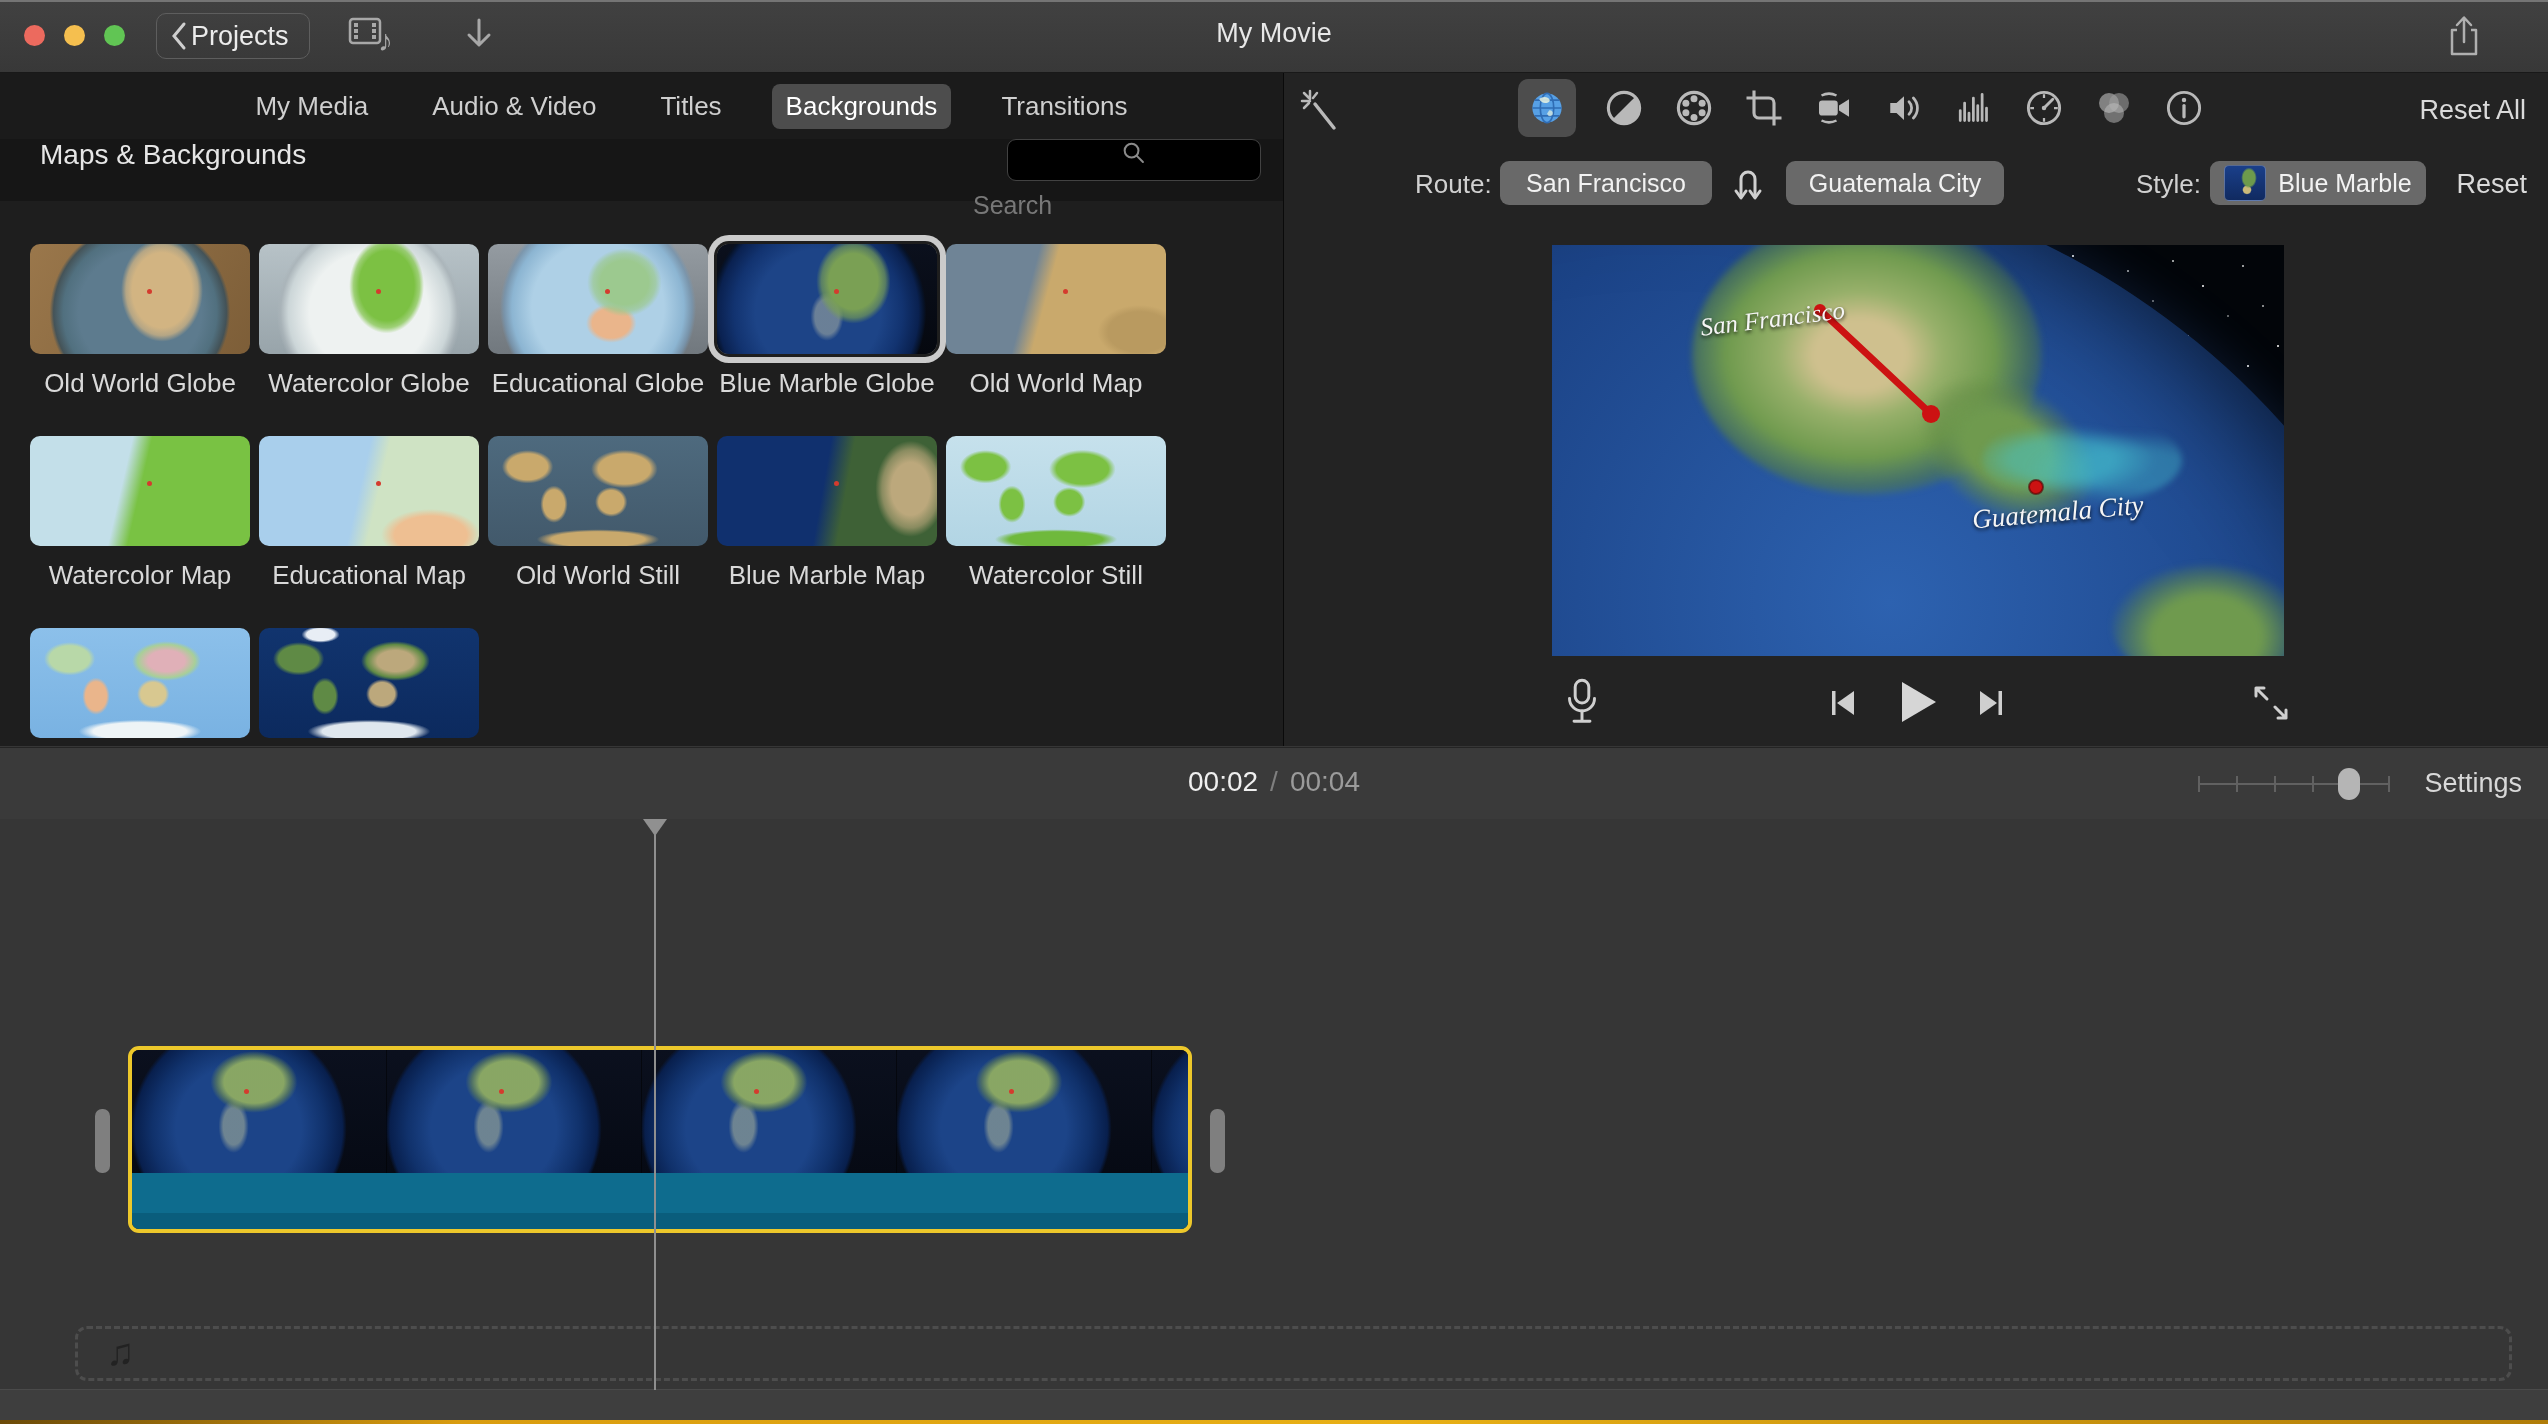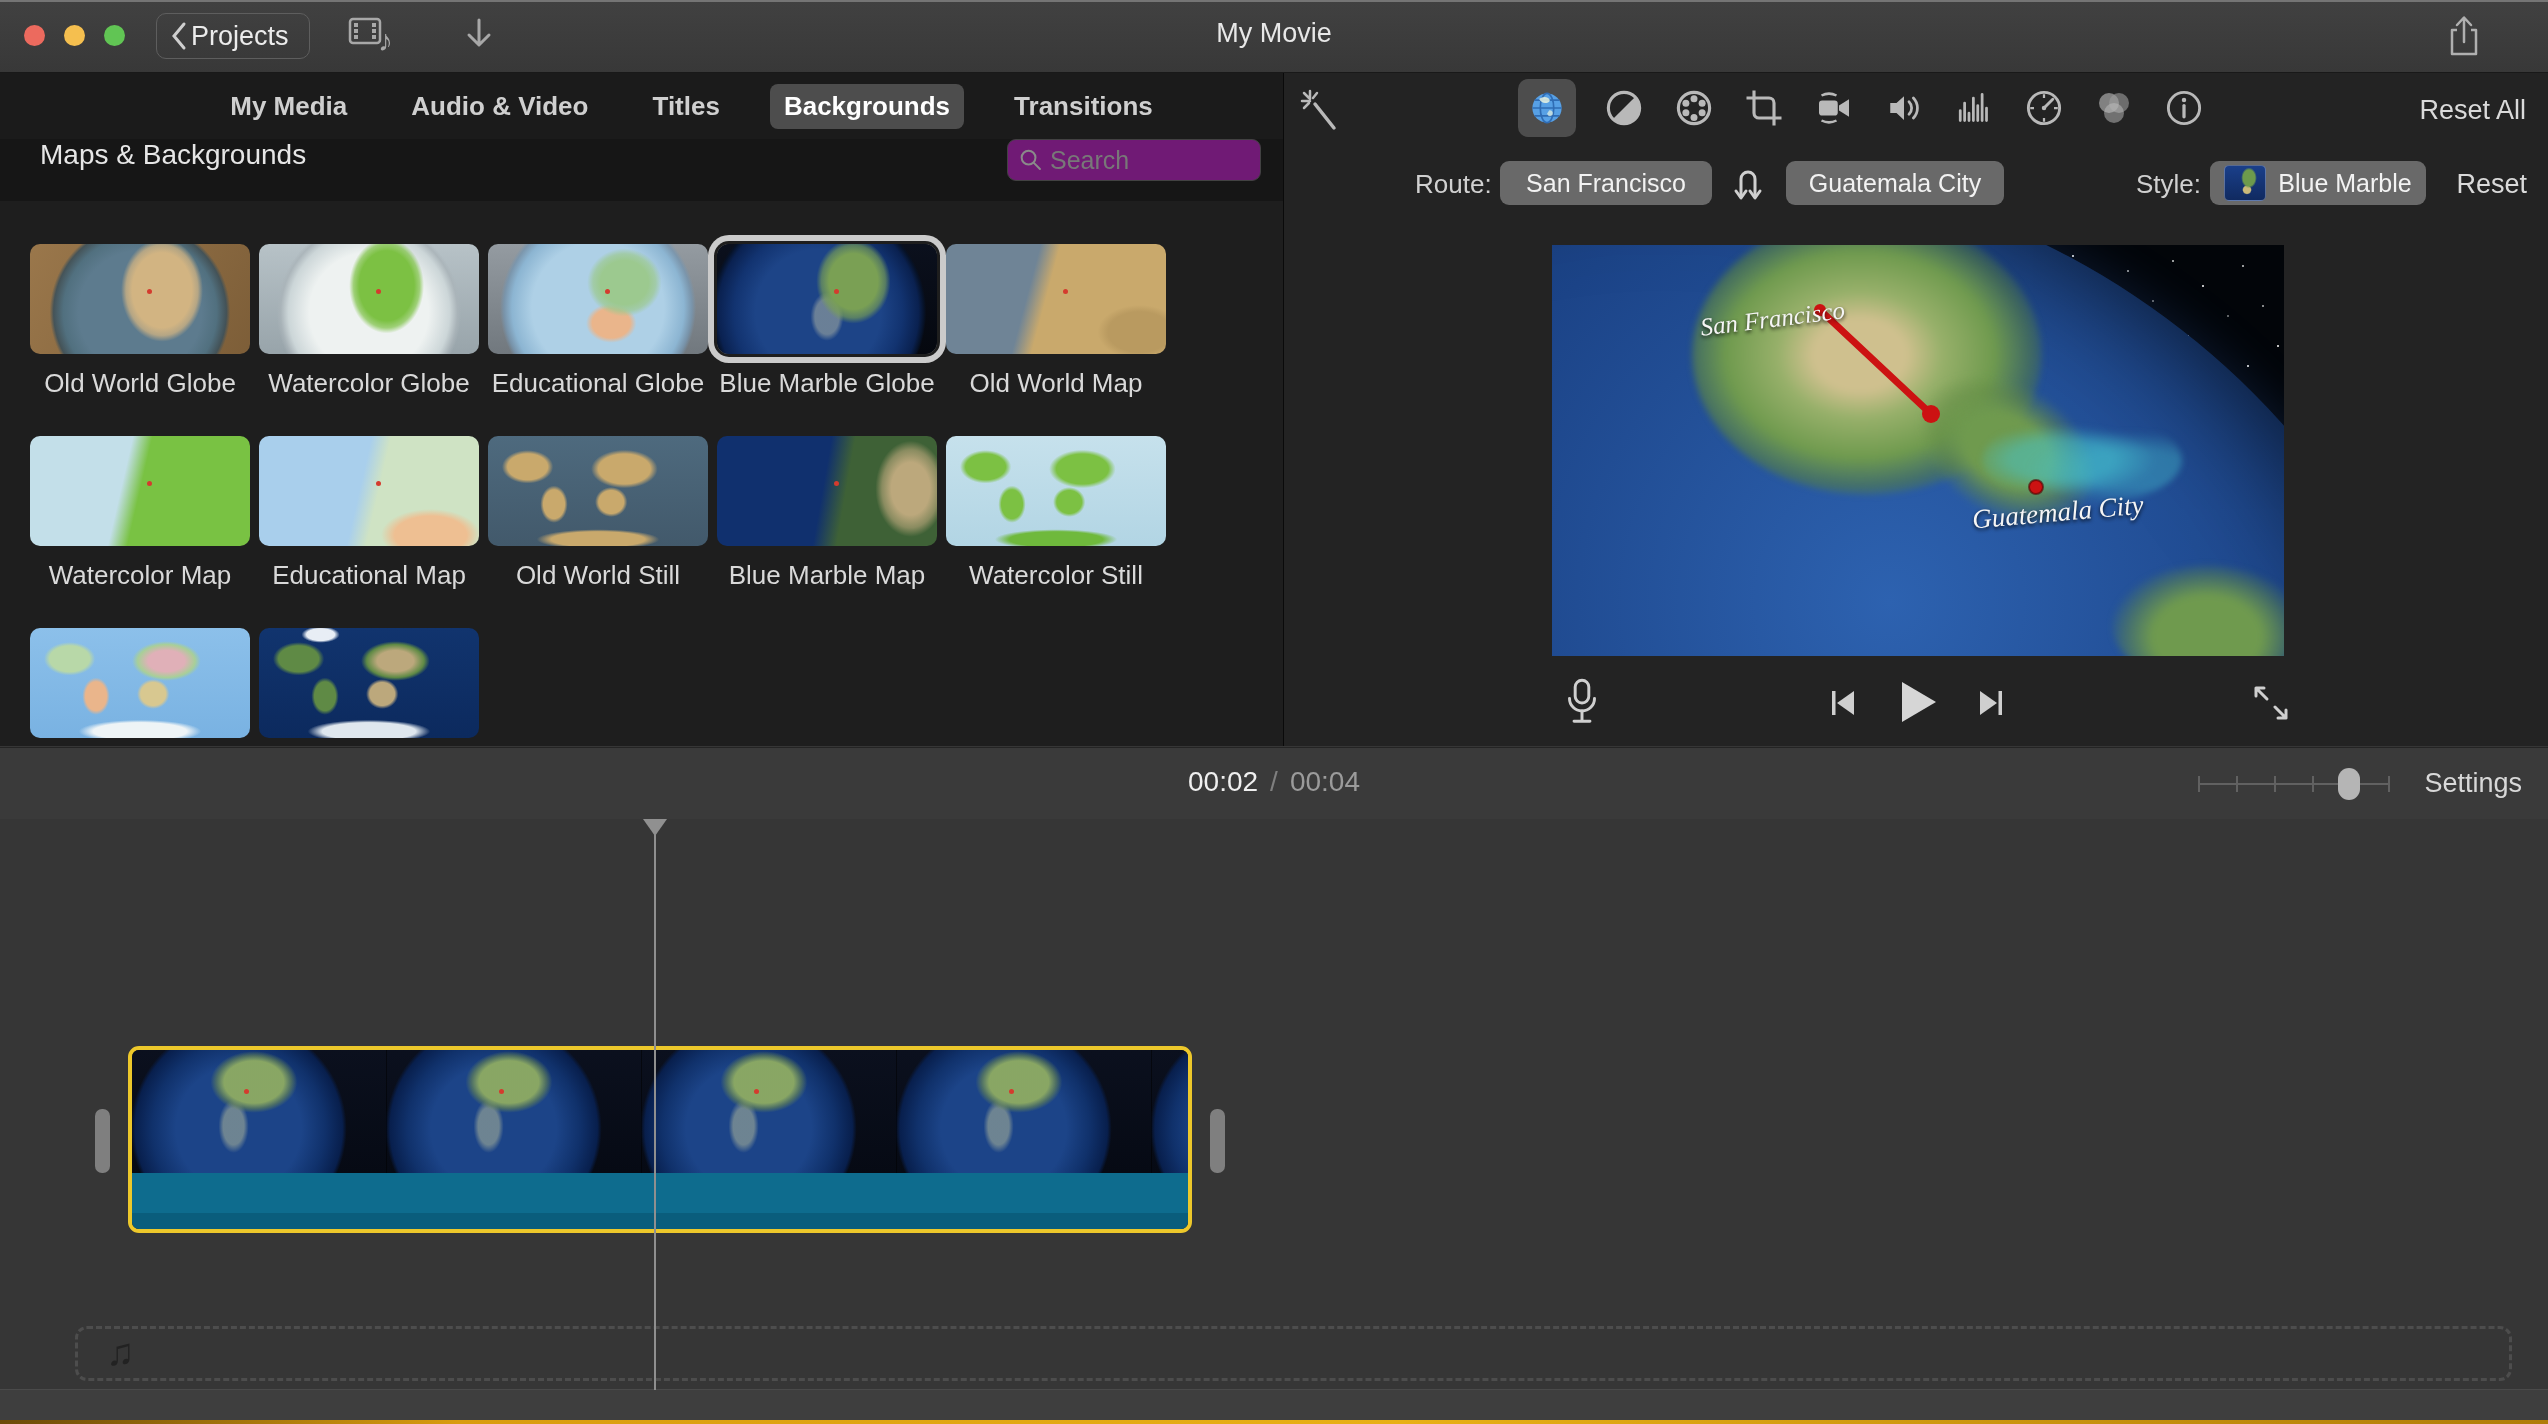--- a/index.html
+++ b/index.html
@@ -21,28 +21,28 @@
   .film-music{left:348px;}
   .film-music .note{position:absolute;left:30px;top:8px;font-size:30px;color:#a8a8a8;}
   .import-arrow{left:462px;}
   .win-title{position:absolute;top:18px;left:0;right:0;text-align:center;font-size:27px;font-weight:500;color:#e8e8e8;}
   .share-btn{position:absolute;right:66px;top:14px;}
 
   
   .browser{position:absolute;top:73px;left:0;width:1283px;height:673px;background:#1e1e1e;
            border-right:1px solid #0a0a0a;overflow:hidden;}
   .tabs{height:66px;background:#1b1b1b;display:flex;align-items:center;justify-content:center;
-        gap:36px;padding-left:100px;font-size:26px;color:#cfcfcf;font-weight:bold;}
+        gap:36px;padding-left:100px;font-size:26px;color:#cfcfcf;}
   .tab{padding:7px 14px;border-radius:8px;white-space:nowrap;}
   .tab.selected{background:#4d4d4d;color:#ffffff;}
   .browser-header{height:62px;background:#161616;display:flex;align-items:flex-start;justify-content:space-between;
                   padding:0 22px 0 40px;}
   .browser-title{font-size:28px;color:#e6e6e6;font-weight:500;}
-  .search-box{width:232px;height:40px;background:#701a75;border:1px solid #424242;border-radius:9px;
-              display:flex;align-items:center;gap:4px;padding:0 10px;}
+  .search-box{width:232px;height:40px;background:#000000;border:1px solid #424242;border-radius:9px;
+              display:flex;align-items:center;gap:24px;padding:0 10px;flex-direction:column;}
   .search-box input{flex:1;background:transparent;border:none;outline:none;color:#cfcfcf;font-size:25px;
                     font-family:"Liberation Sans",sans-serif;min-width:0;}
   .search-box input::placeholder{color:#787878;}
   .grid{position:absolute;left:30px;top:171px;width:1240px;display:flex;flex-wrap:wrap;}
   .grid-item{width:220px;margin:0 9px 37px 0;}
   .tn{width:220px;height:110px;border-radius:10px;position:relative;}
   .grid-item.selected .tn{box-shadow:0 0 0 3px #1e1e1e,0 0 0 9px #cbcbcb;border-radius:12px;}
   .tn-label{margin-top:14px;text-align:center;font-size:26px;color:#d9d9d9;white-space:nowrap;}
   .has-marker::after{content:'';position:absolute;left:53%;top:41%;width:5px;height:5px;border-radius:50%;background:#d43b2e;}
 

